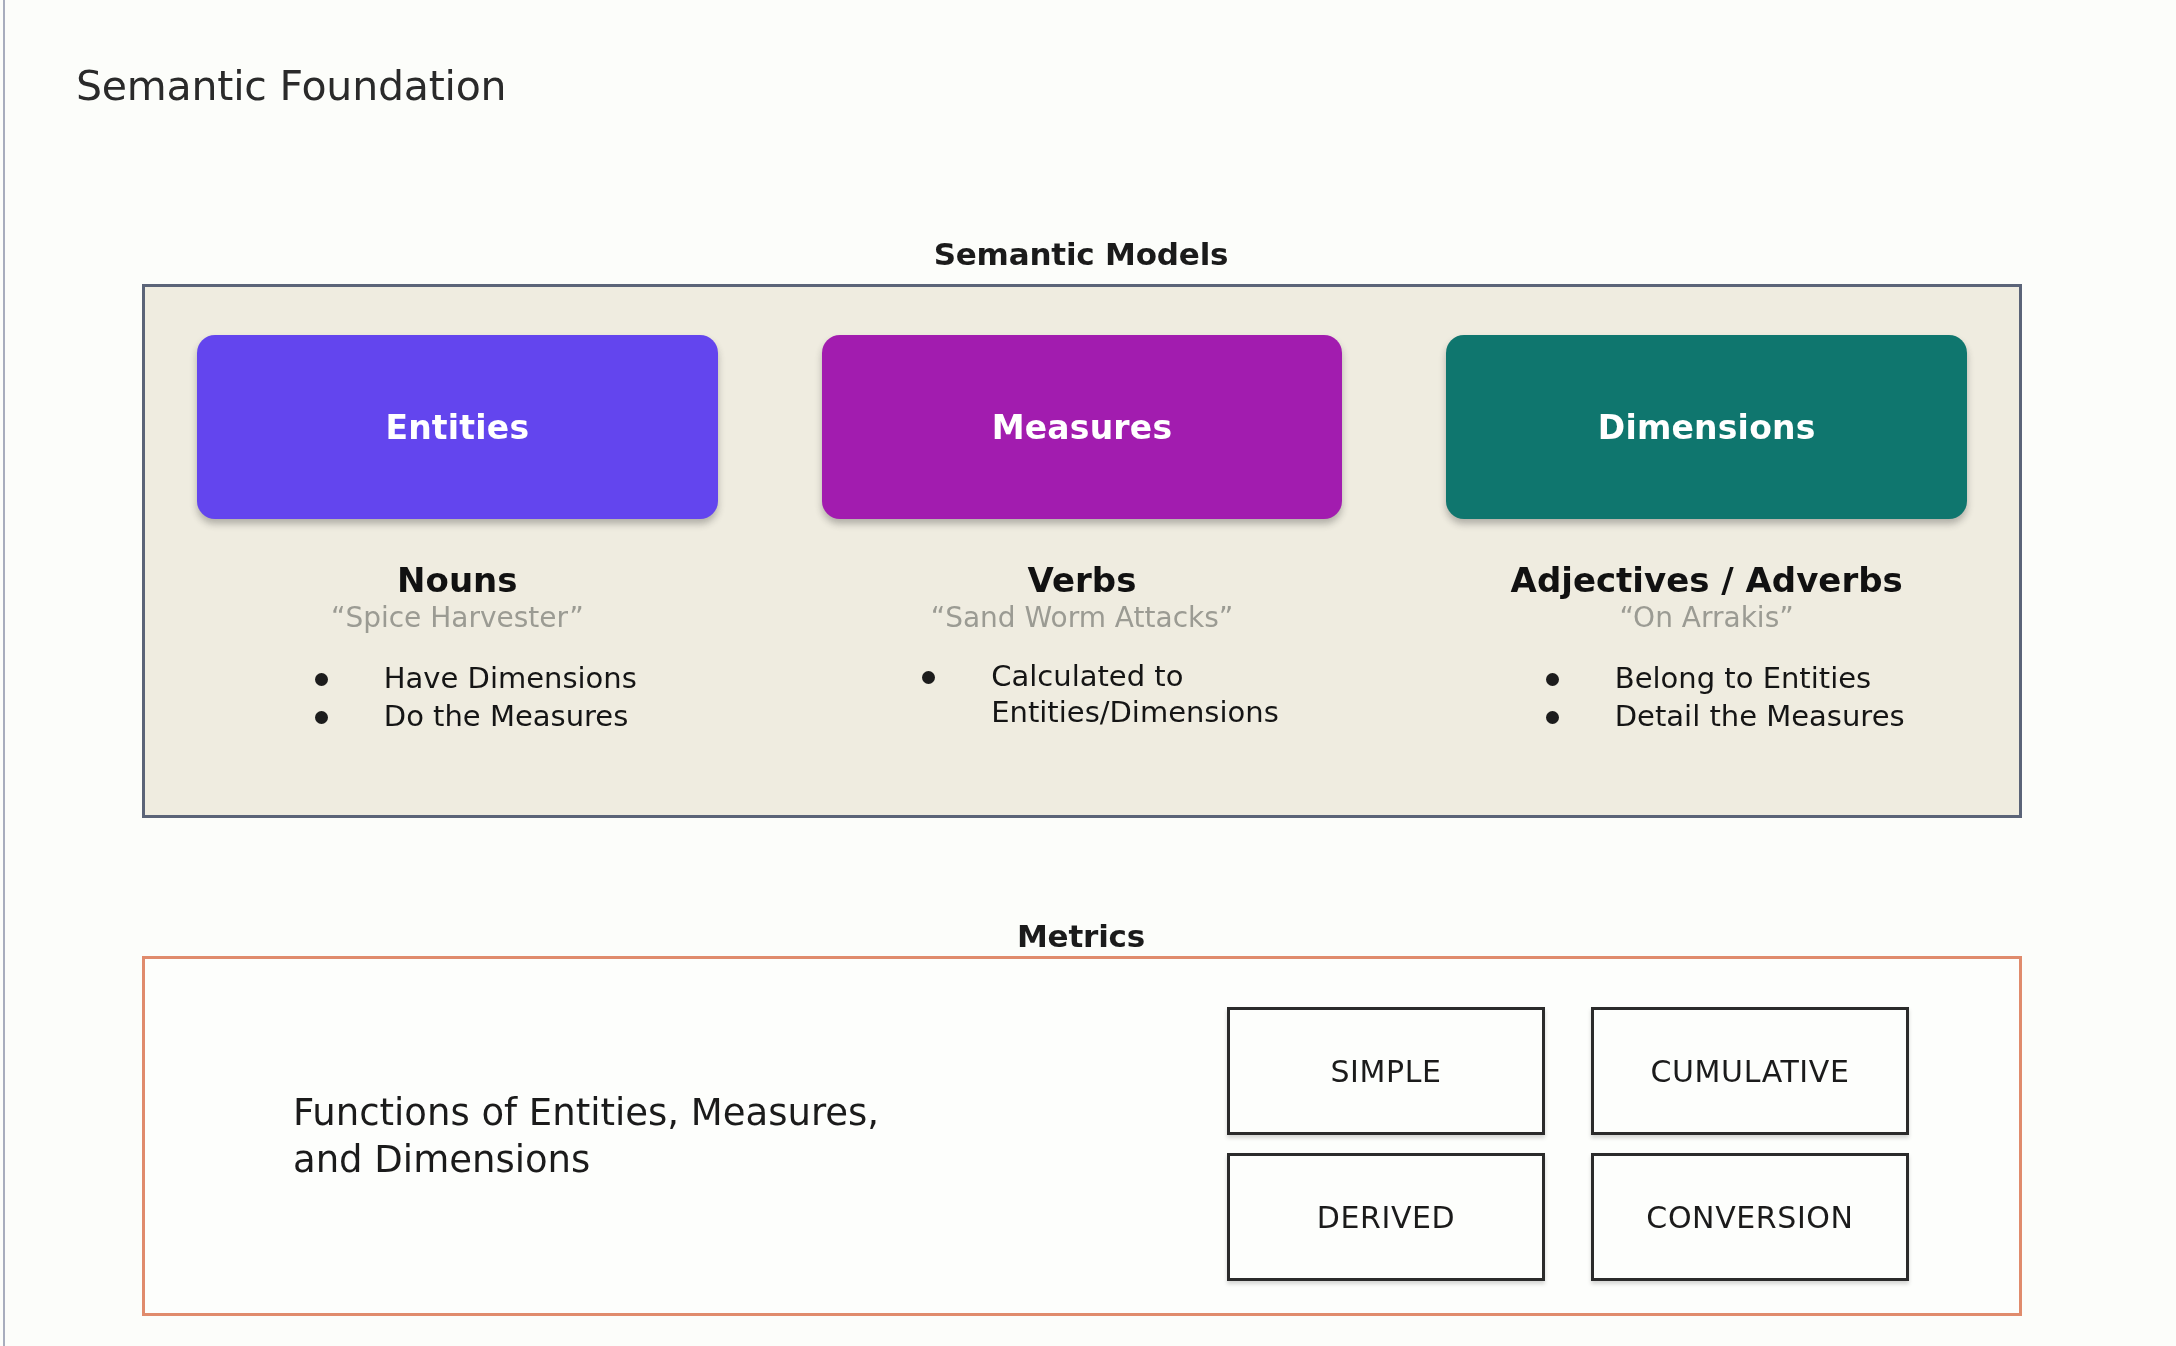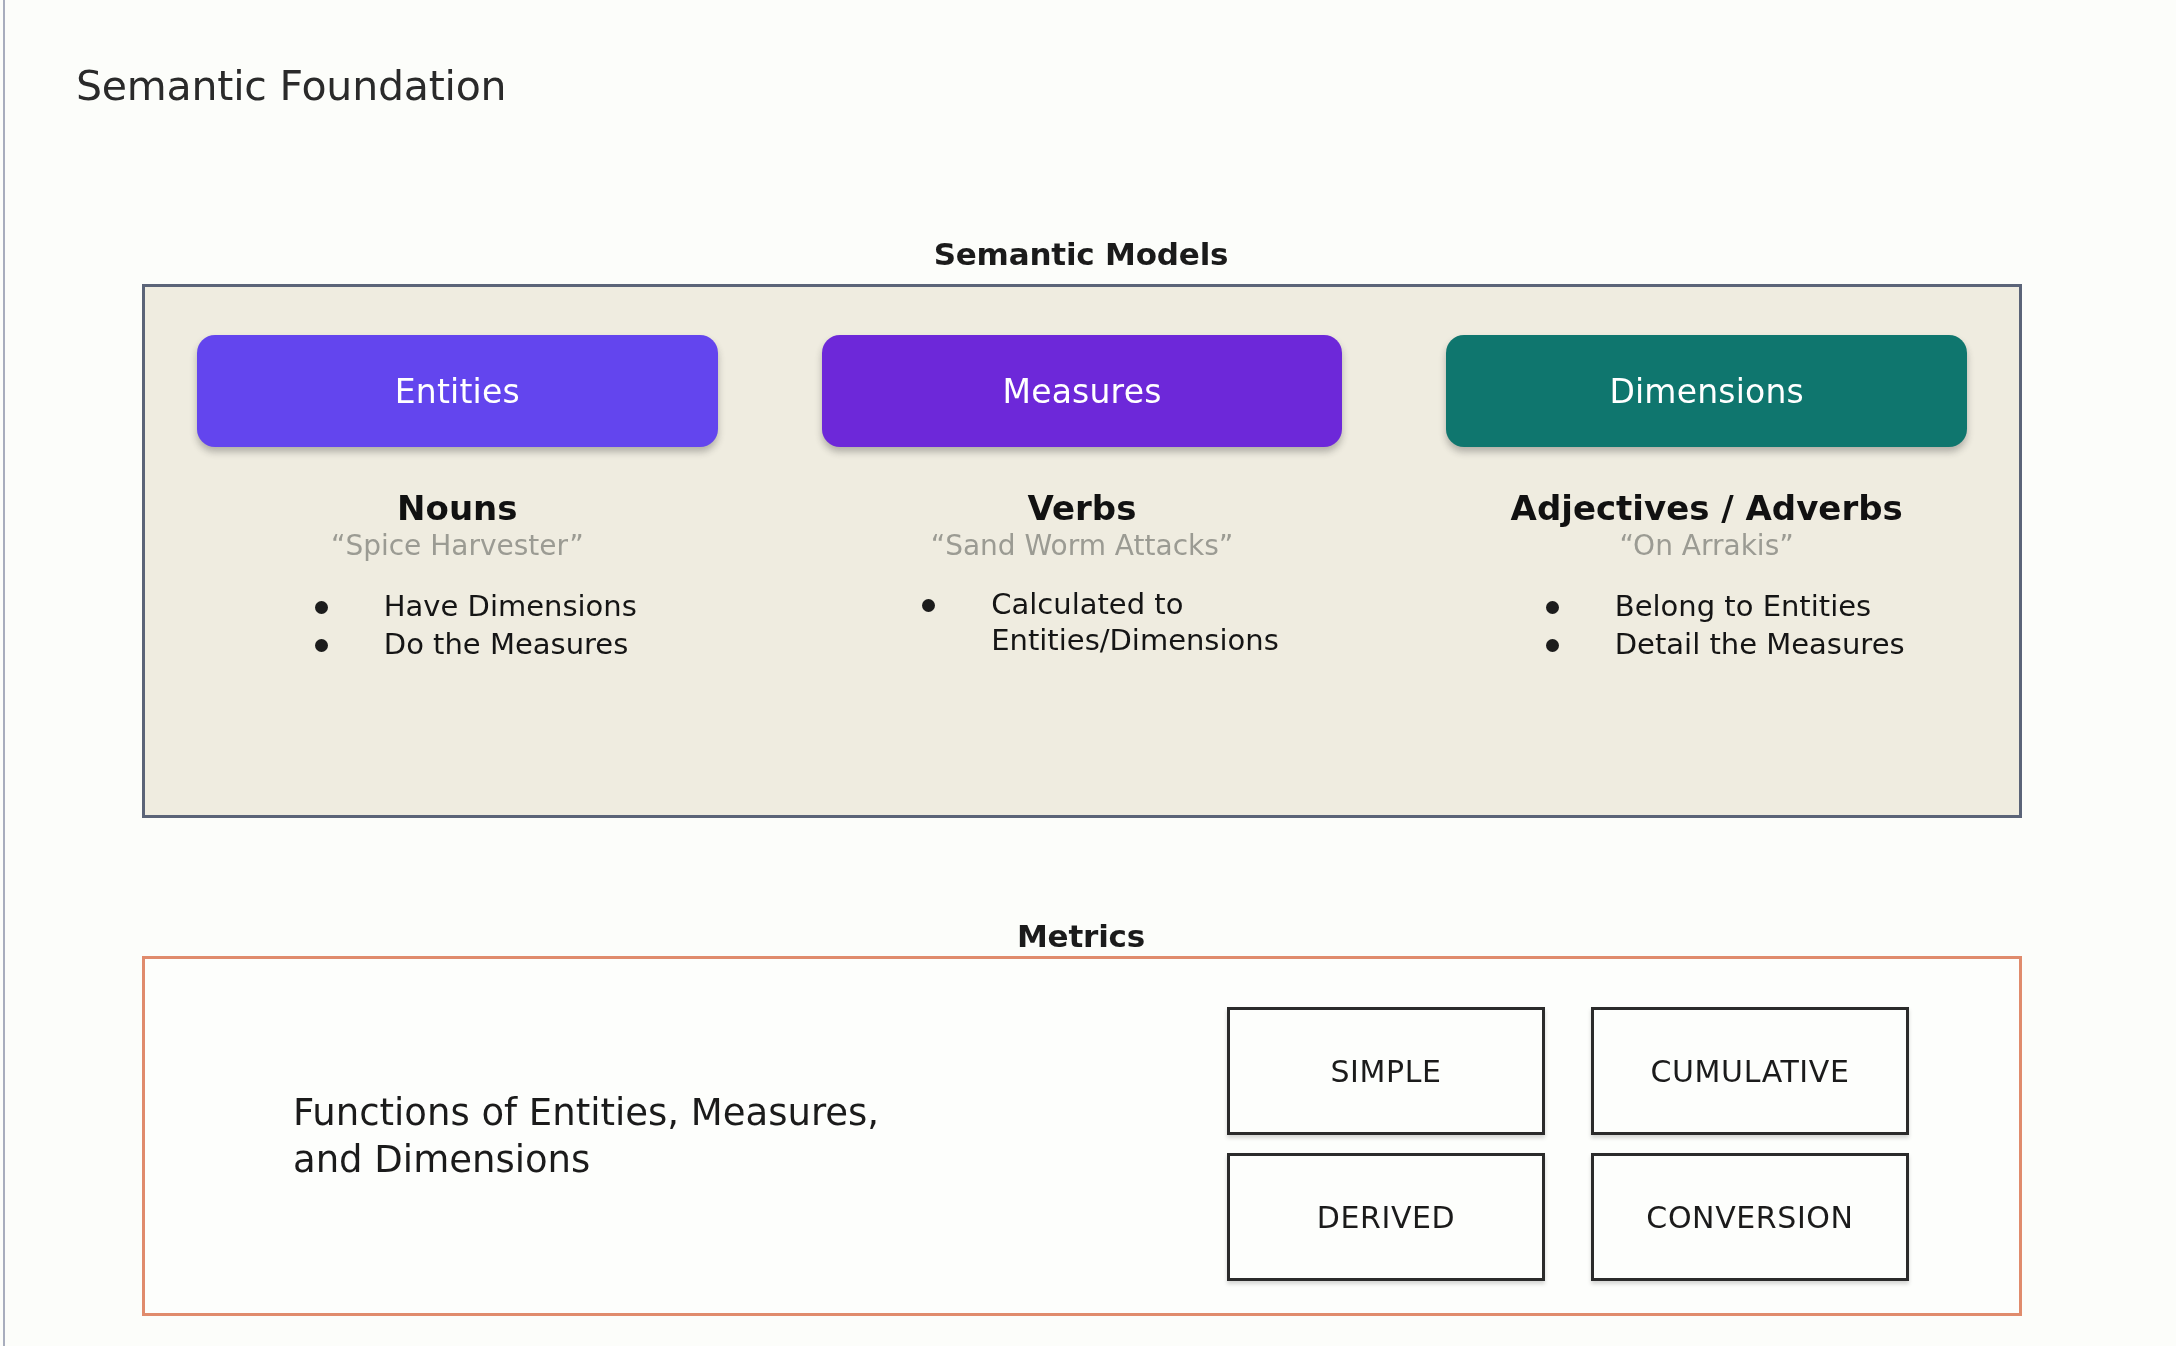--- a/index.html
+++ b/index.html
@@ -69,34 +69,34 @@
     inset: 0;
     display: flex;
   }
   .model-col {
     flex: 1 1 0;
     position: relative;
     padding-top: 48px;
   }
 
   .pill {
-    height: 112px;
+    height: 184px;
     margin: 0 52px;
     border-radius: 18px;
     display: flex;
     align-items: center;
     justify-content: center;
     color: #ffffff;
     font-size: 33px;
-    font-weight: 400;
+    font-weight: 700;
     letter-spacing: 0.2px;
     box-shadow: 0 5px 7px rgba(40,40,40,0.30);
   }
   .pill.entities   { background: #6345ee; }
-  .pill.measures   { background: #6d28d9; }
+  .pill.measures   { background: #a21caf; }
   .pill.dimensions { background: #0f766e; }
 
   .pos-title {
     margin-top: 44px;
     text-align: center;
     font-size: 34px;
     font-weight: 700;
     color: #111111;
     line-height: 1.05;
   }

